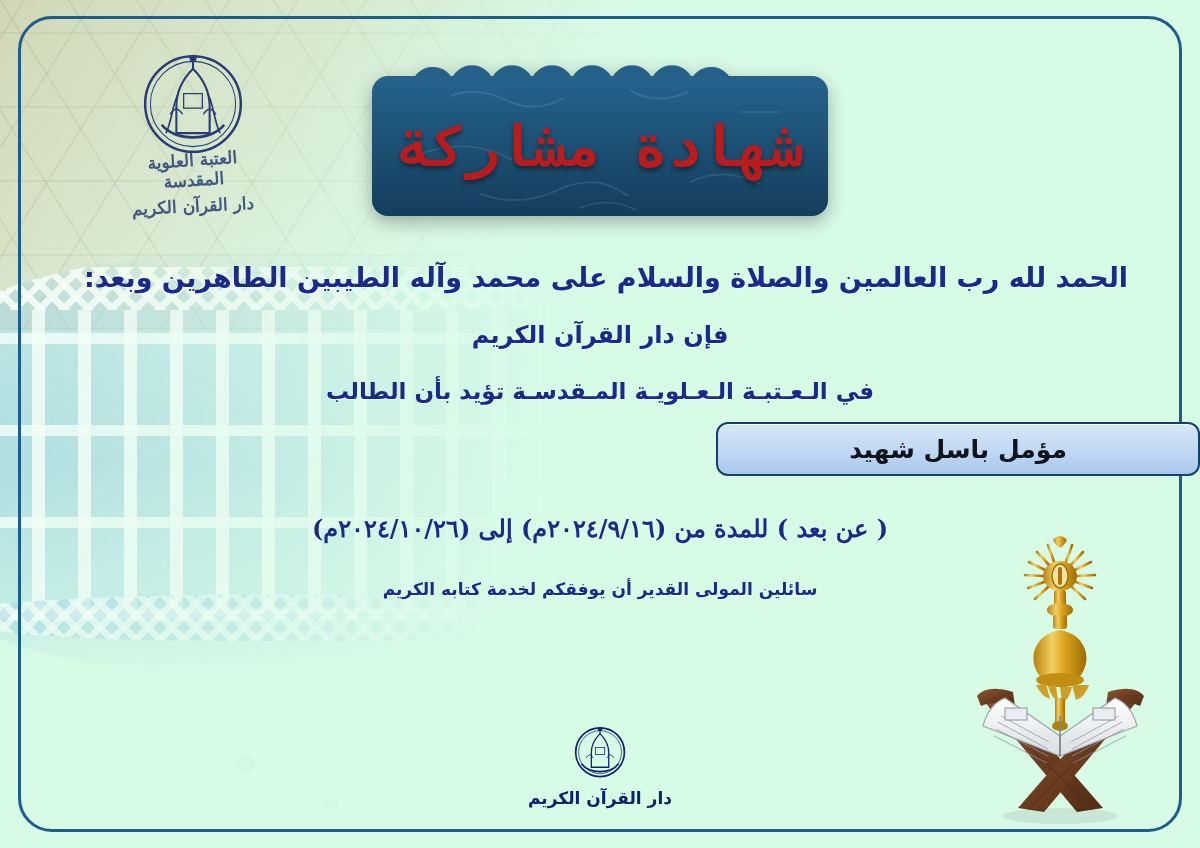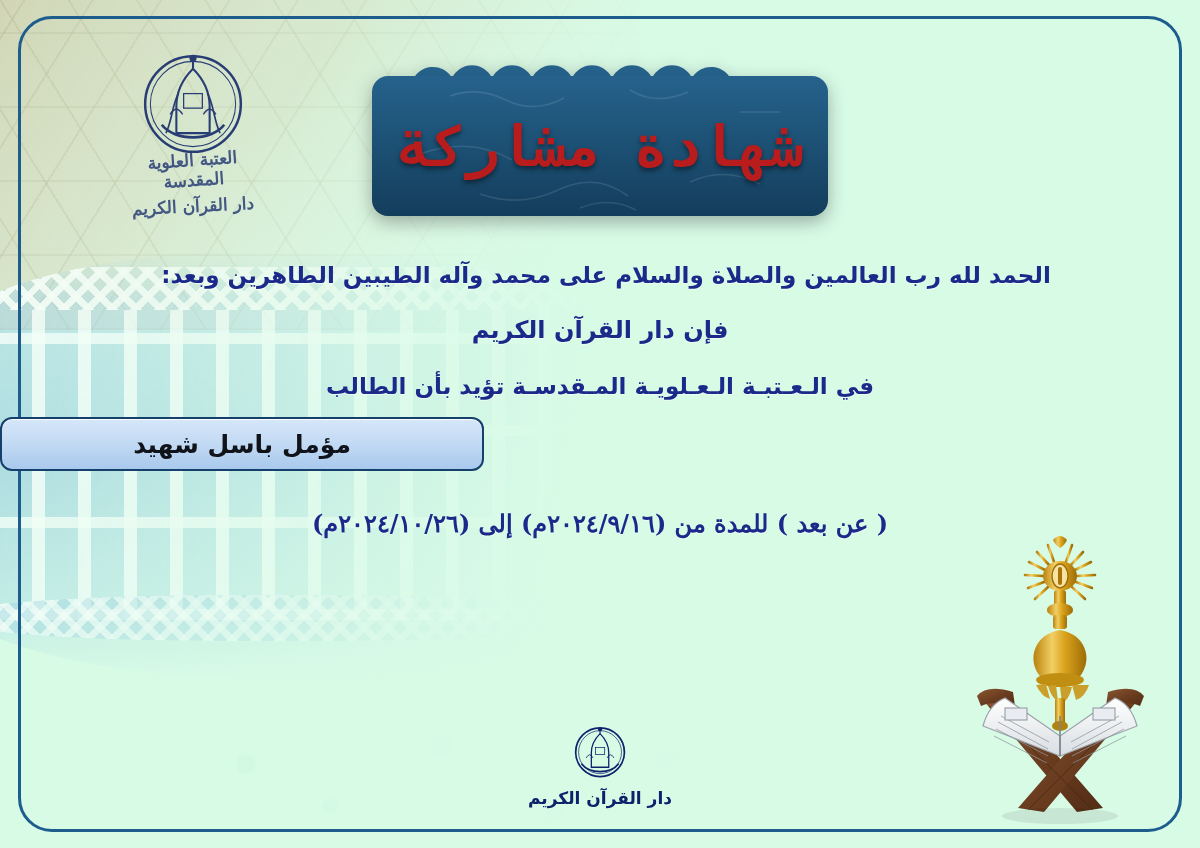--- a/index.html
+++ b/index.html
@@ -166,26 +166,26 @@
     text-align: center;
     color: #1b2a8a;
   }
   .line {
     font-family: "DejaVu Sans", sans-serif;
     font-weight: 700;
     color: #1b2a8a;
     text-shadow: 0 1px 0 rgba(255,255,255,.55);
     white-space: nowrap;
   }
-  .line-1 { font-size: 23px; margin-bottom: 28px; padding-left: 12px; }
+  .line-1 { font-size: 27px; margin-bottom: 28px; padding-left: 12px; }
   .line-2 { font-size: 24px; margin-bottom: 29px; }
   .line-3 { font-size: 23px; letter-spacing: 1px; margin-bottom: 18px; }
 
   
-  .name-box-wrap { display: flex; justify-content: flex-end; }
+  .name-box-wrap { display: flex; justify-content: flex-start; }
   .name-box {
     width: 484px; height: 54px;
     display: flex; align-items: center; justify-content: center;
     border: 2px solid #14406b;
     border-radius: 12px;
     background: linear-gradient(180deg, #d6e7f9 0%, #c3daf4 48%, #a9c9ed 100%);
     box-shadow: inset 0 1px 0 rgba(255,255,255,.85);
   }
   .name-box .student-name {
     font-family: "DejaVu Sans", sans-serif;
@@ -318,20 +318,21 @@
 
       <div class="name-box-wrap">
         <div class="name-box">
           <span class="student-name">مؤمل باسل شهيد</span>
         </div>
       </div>
 
 
       <div class="line line-dates">( عن بعد ) للمدة من (٢٠٢٤/٩/١٦م) إلى (٢٠٢٤/١٠/٢٦م)</div>
 
+      <div class="line line-closing">سائلين المولى القدير أن يوفقكم لخدمة كتابه الكريم</div>
     </div>
 
     <div class="footer-logo">
       <div class="seal">
         <svg viewBox="0 0 100 100" xmlns="http://www.w3.org/2000/svg">
           <circle cx="50" cy="52" r="42" fill="none" stroke="#10216b" stroke-width="3"></circle>
           <circle cx="50" cy="52" r="37" fill="none" stroke="#10216b" stroke-width="1.2"></circle>
           <path d="M50 20 C41 29 35 40 35 53 L35 78 L65 78 L65 53 C65 40 59 29 50 20 Z" fill="none" stroke="#10216b" stroke-width="2.2"></path>
           <circle cx="50" cy="13" r="3.6" fill="#10216b"></circle>
           <path d="M50 17 L50 20" stroke="#10216b" stroke-width="2"></path>

